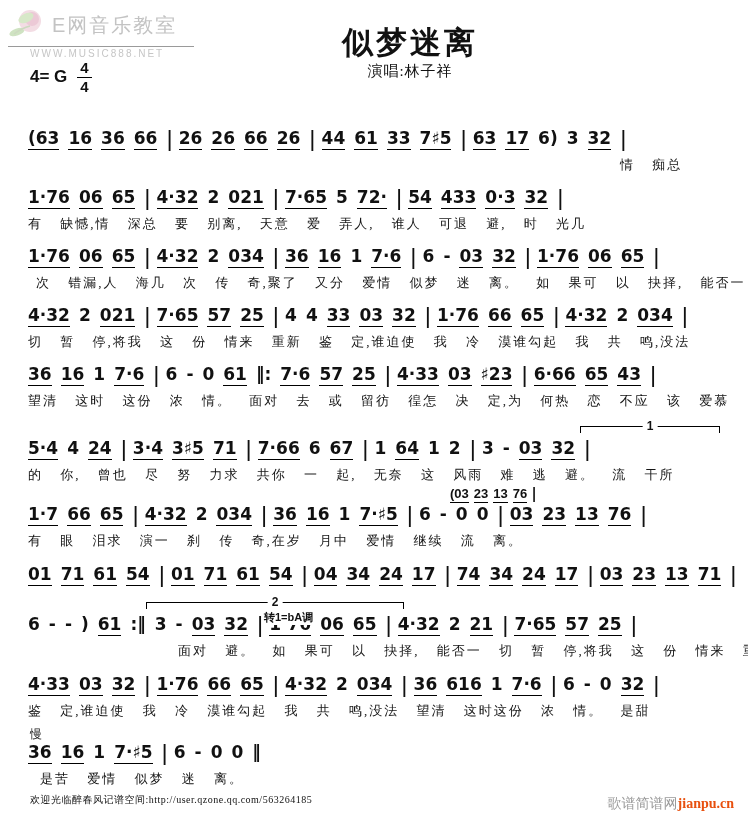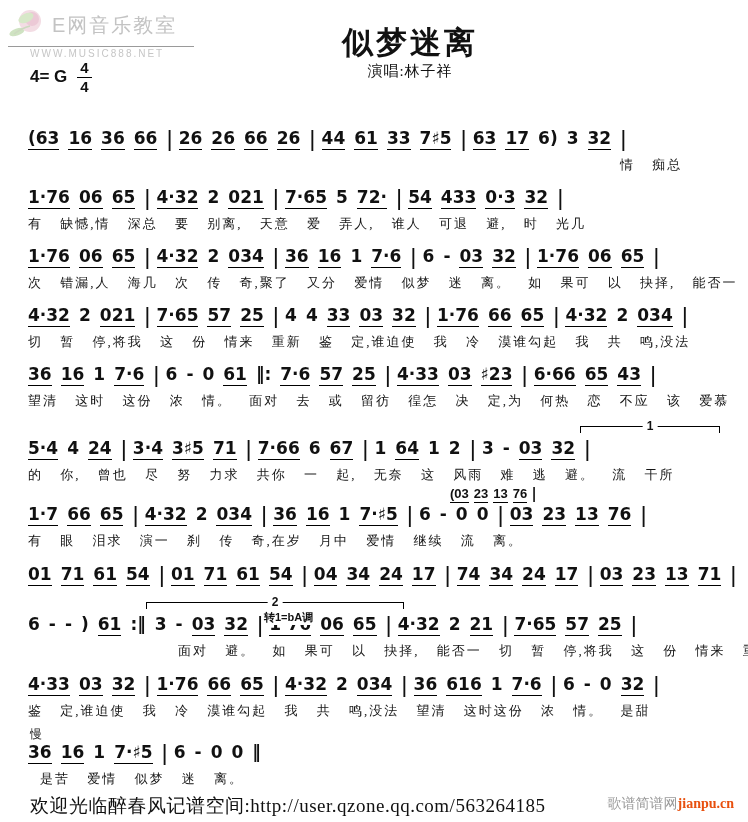--- a/index.html
+++ b/index.html
@@ -41,21 +41,21 @@
   .volta::before,.volta::after{content:"";position:absolute;top:0;width:1.2px;height:6px;background:#000;}
   .volta::before{left:0;} .volta::after{right:0;}
   .volta-label{position:absolute;top:-8px;left:50%;transform:translateX(-50%);
                background:#fff;padding:0 4px;font-size:12px;font-weight:bold;}
   .volta-ann{position:absolute;top:7px;left:72px;font-size:11px;font-weight:bold;background:#fff;padding:0 2px;margin-left:44px;}
   .pickup{position:absolute;top:0;font-weight:bold;font-size:13px;white-space:nowrap;font-family:Liberation Sans, sans-serif;}
   .pickup .tok{margin-right:5px;font-size:13px;}
   .tempo{position:absolute;top:2px;left:2px;font-size:12px;font-family:"Liberation Serif","DejaVu Serif",serif;}
 
   
-  .footer-left{position:absolute;left:30px;top:793px;font-size:19px;letter-spacing:0.5px;
+  .footer-left{position:absolute;left:30px;top:793px;font-size:10px;letter-spacing:0.5px;
                font-family:"Liberation Serif","DejaVu Serif",serif;}
   .footer-right{position:absolute;right:14px;top:795px;font-size:14px;font-family:"Liberation Serif","DejaVu Serif",serif;}
   .footer-right .gray{color:#9a9a9a;}
   .footer-right .red{color:#e8500e;font-weight:bold;}
 </style>
 </head>
 <body>
 
 <div class="page">
 
@@ -91,21 +91,21 @@
       <div class="line" style="top: 128px;">
         <div class="notes"><span class="tok u">(63</span><span class="tok u">16</span><span class="tok u">36</span><span class="tok u">66</span><span class="tok bar">|</span><span class="tok u">26</span><span class="tok u">26</span><span class="tok u">66</span><span class="tok u">26</span><span class="tok bar">|</span><span class="tok u">44</span><span class="tok u">61</span><span class="tok u">33</span><span class="tok u">7♯5</span><span class="tok bar">|</span><span class="tok u">63</span><span class="tok u">17</span><span class="tok">6)</span><span class="tok">3</span><span class="tok u">32</span><span class="tok bar">|</span></div>
         <div class="lyr" style="margin-left: 592px;">情 痴总</div>
       </div>
       <div class="line" style="top: 187px;">
         <div class="notes"><span class="tok u">1·76</span><span class="tok u">06</span><span class="tok u">65</span><span class="tok bar">|</span><span class="tok u">4·32</span><span class="tok">2</span><span class="tok u">021</span><span class="tok bar">|</span><span class="tok u">7·65</span><span class="tok">5</span><span class="tok u">72·</span><span class="tok bar">|</span><span class="tok u">54</span><span class="tok u">433</span><span class="tok u">0·3</span><span class="tok u">32</span><span class="tok bar">|</span></div>
         <div class="lyr" style="margin-left: 0px;">有 缺憾,情 深总 要 别离, 天意 爱 弄人, 谁人 可退 避, 时 光几</div>
       </div>
       <div class="line" style="top: 246px;">
         <div class="notes"><span class="tok u">1·76</span><span class="tok u">06</span><span class="tok u">65</span><span class="tok bar">|</span><span class="tok u">4·32</span><span class="tok">2</span><span class="tok u">034</span><span class="tok bar">|</span><span class="tok u">36</span><span class="tok u">16</span><span class="tok">1</span><span class="tok u">7·6</span><span class="tok bar">|</span><span class="tok">6</span><span class="tok">-</span><span class="tok u">03</span><span class="tok u">32</span><span class="tok bar">|</span><span class="tok u">1·76</span><span class="tok u">06</span><span class="tok u">65</span><span class="tok bar">|</span></div>
-        <div class="lyr" style="margin-left: 0px;">次 错漏,人 海几 次 传 奇,聚了 又分 爱情 似梦 迷 离。 如 果可 以 抉择, 能否一</div>
+        <div class="lyr" style="margin-left: 8px;">次 错漏,人 海几 次 传 奇,聚了 又分 爱情 似梦 迷 离。 如 果可 以 抉择, 能否一</div>
       </div>
       <div class="line" style="top: 305px;">
         <div class="notes"><span class="tok u">4·32</span><span class="tok">2</span><span class="tok u">021</span><span class="tok bar">|</span><span class="tok u">7·65</span><span class="tok u">57</span><span class="tok u">25</span><span class="tok bar">|</span><span class="tok">4</span><span class="tok">4</span><span class="tok u">33</span><span class="tok u">03</span><span class="tok u">32</span><span class="tok bar">|</span><span class="tok u">1·76</span><span class="tok u">66</span><span class="tok u">65</span><span class="tok bar">|</span><span class="tok u">4·32</span><span class="tok">2</span><span class="tok u">034</span><span class="tok bar">|</span></div>
         <div class="lyr" style="margin-left: 0px;">切 暂 停,将我 这 份 情来 重新 鉴 定,谁迫使 我 冷 漠谁勾起 我 共 鸣,没法</div>
       </div>
       <div class="line" style="top: 364px;">
         <div class="notes"><span class="tok u">36</span><span class="tok u">16</span><span class="tok">1</span><span class="tok u">7·6</span><span class="tok bar">|</span><span class="tok">6</span><span class="tok">-</span><span class="tok">0</span><span class="tok u">61</span><span class="tok">‖:</span><span class="tok u">7·6</span><span class="tok u">57</span><span class="tok u">25</span><span class="tok bar">|</span><span class="tok u">4·33</span><span class="tok u">03</span><span class="tok u">♯23</span><span class="tok bar">|</span><span class="tok u">6·66</span><span class="tok u">65</span><span class="tok u">43</span><span class="tok bar">|</span></div>
         <div class="lyr" style="margin-left: 0px;">望清 这时 这份 浓 情。 面对 去 或 留彷 徨怎 决 定,为 何热 恋 不应 该 爱慕</div>
       </div>
       <div class="line" style="top: 420px;">

